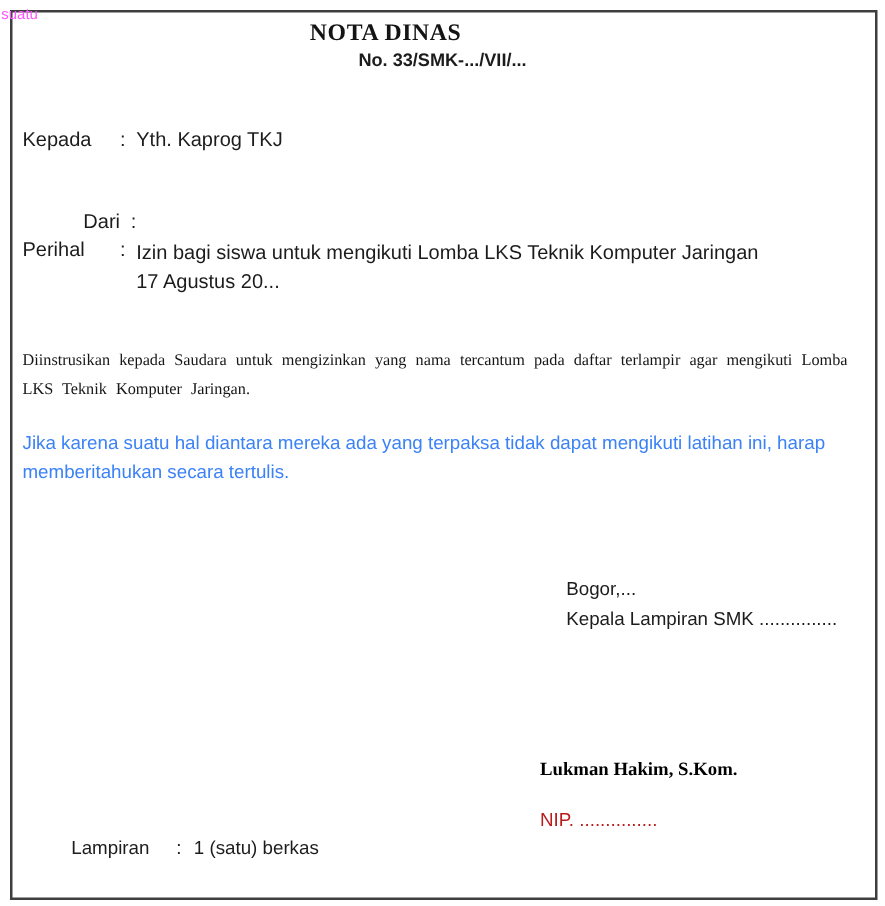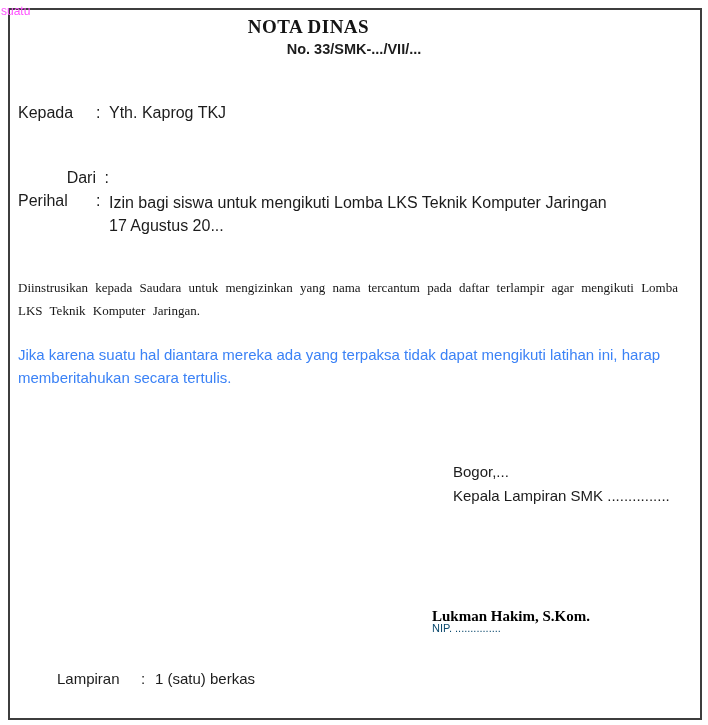--- a/index.html
+++ b/index.html
@@ -103,23 +103,23 @@
     left: 432px;
     top: 608px;
     font-family: Liberation Serif, serif;
     font-weight: bold;
     font-size: 15px;
     color: #000000;
   }
   .sig-nip {
     position: absolute;
     left: 432px;
-    top: 622px;
-    font-size: 11px;
-    color: #0c4a6e;
+    top: 648px;
+    font-size: 15px;
+    color: #b91c1c;
   }
   .attachment-row {
     position: absolute;
     left: 18px;
     top: 670px;
     display: flex;
     font-size: 15px;
     margin-left: 39px;
   }
   .attachment-row .field-label { width: 84px; flex: 0 0 84px; }

